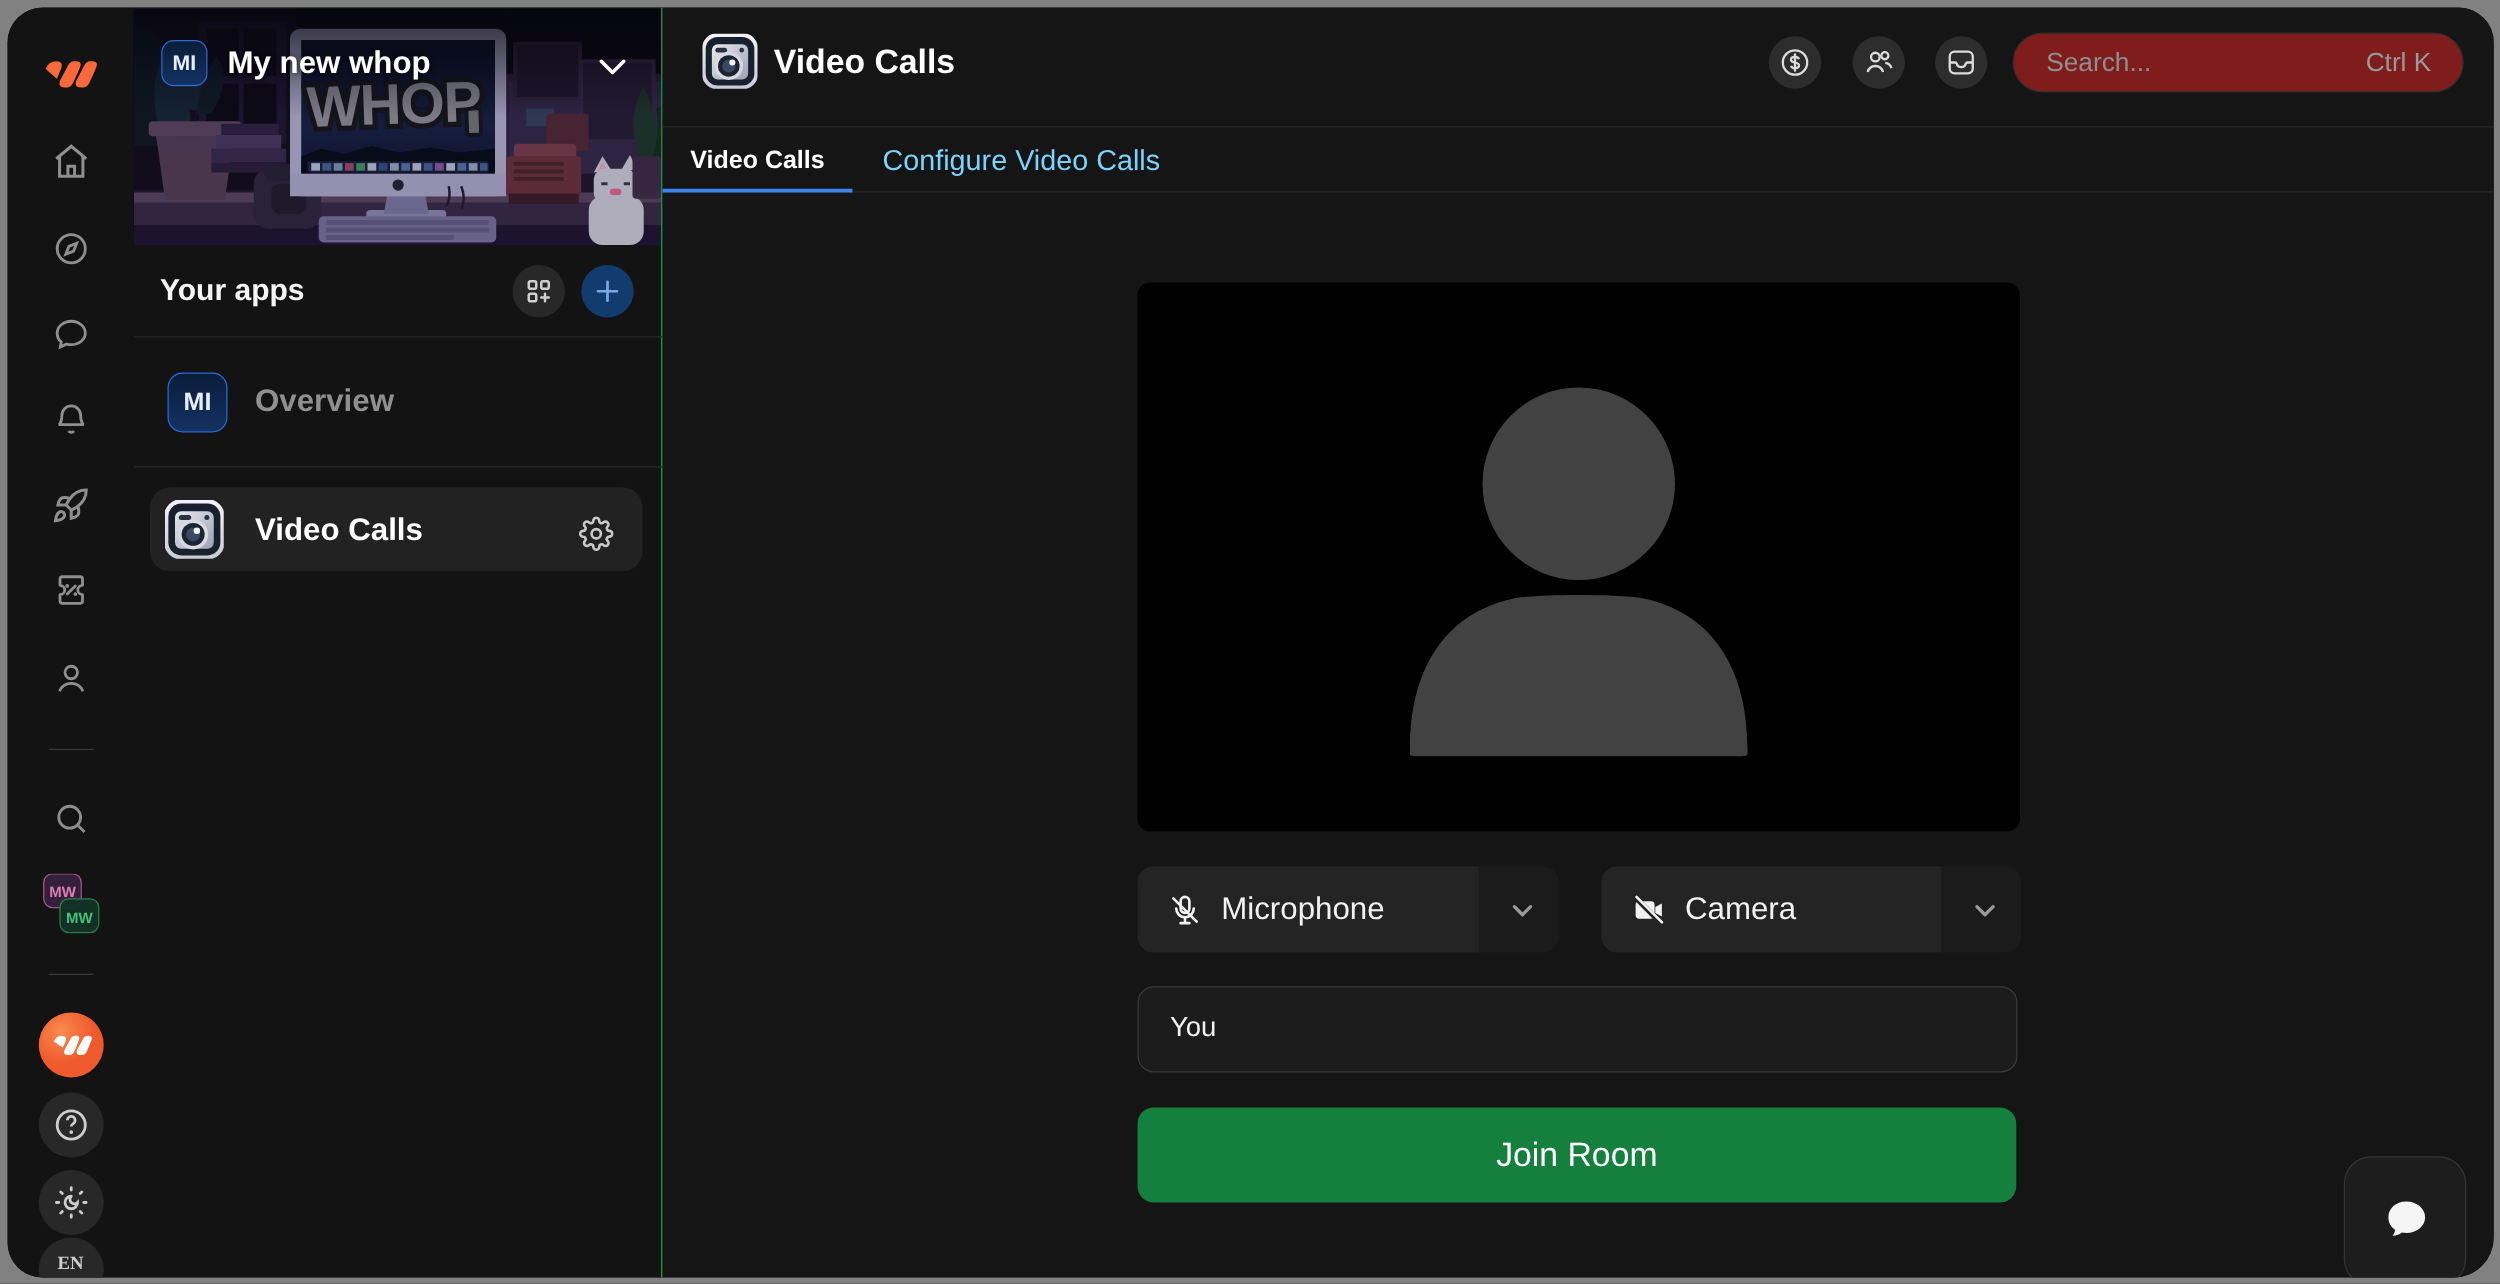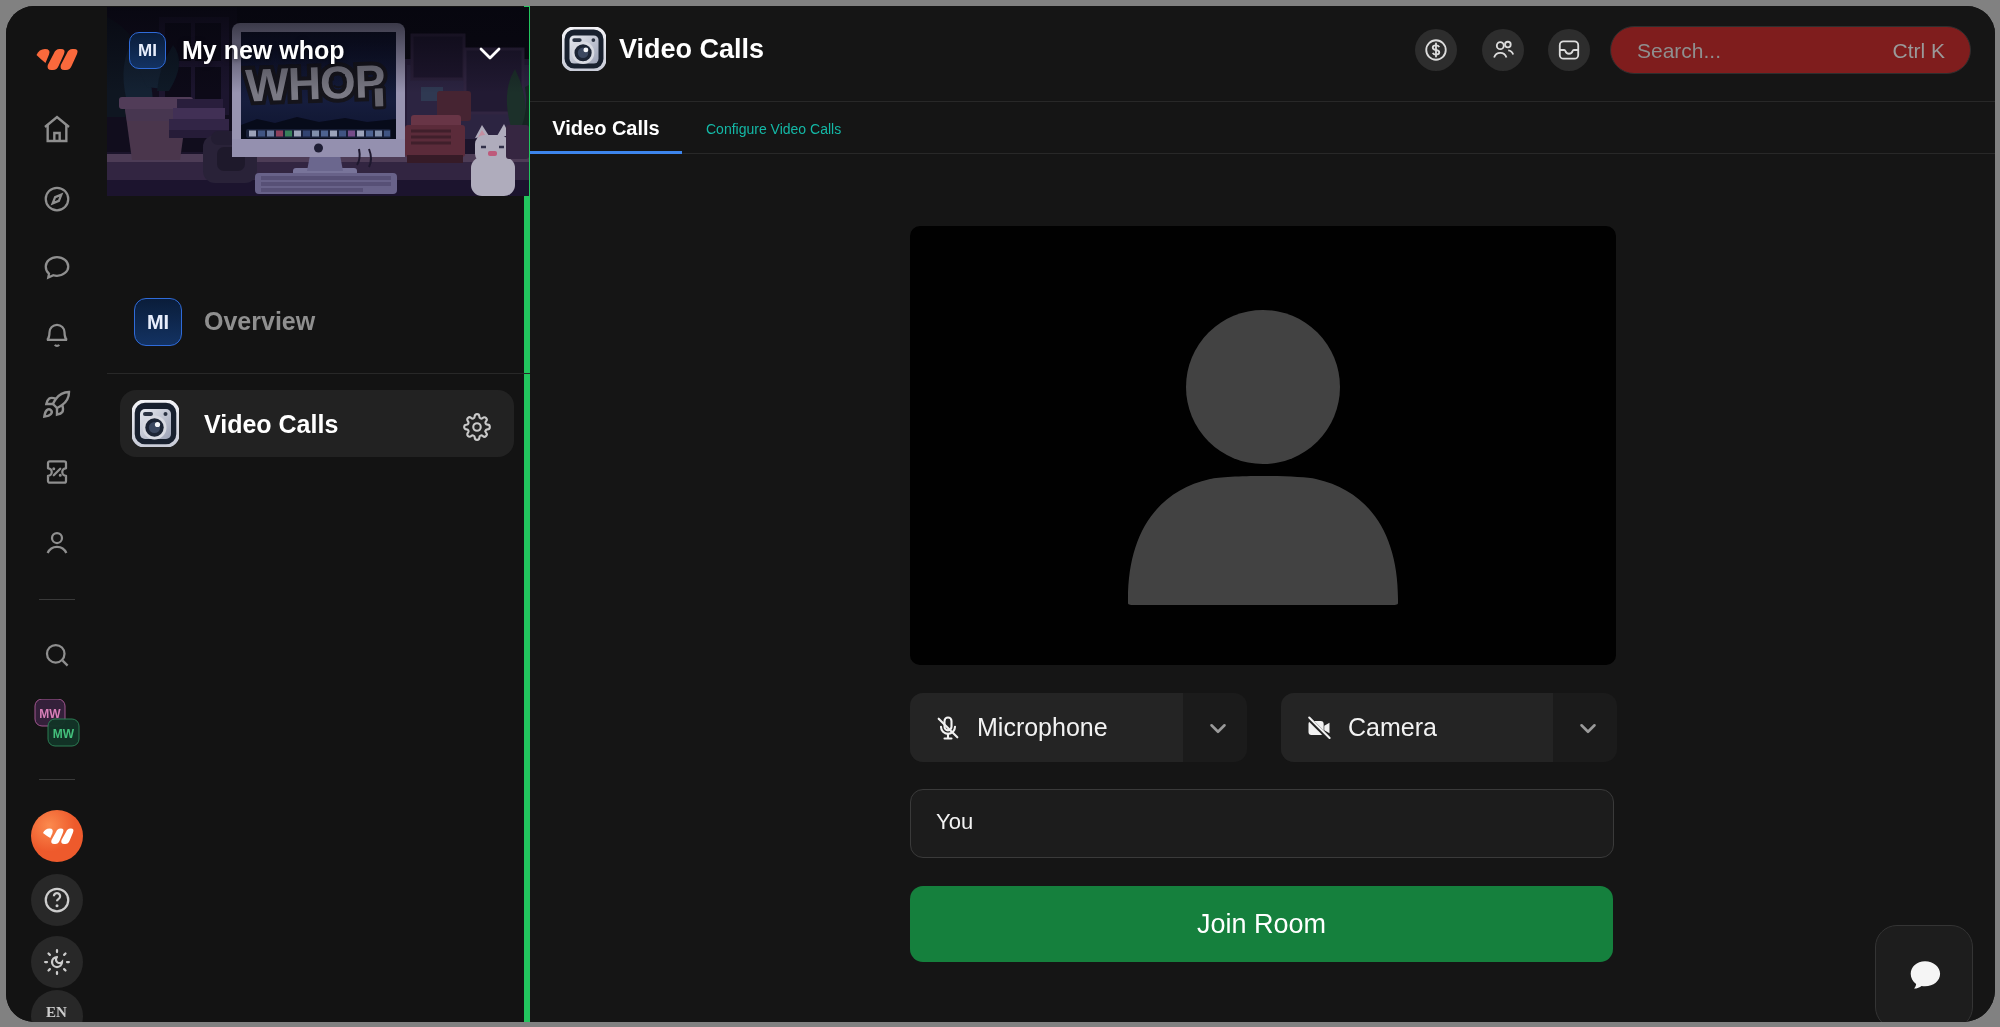--- a/index.html
+++ b/index.html
@@ -5,21 +5,21 @@
   * { margin:0; padding:0; box-sizing:border-box; }
   html,body { width:2000px; height:1027px; overflow:hidden; }
   body { background:#818181; font-family:"Liberation Sans", sans-serif; }
   .window { position:absolute; left:6px; top:6px; width:1989px; height:1016px;
     background:#151515; border-radius:28px 28px 32px 28px; overflow:hidden; }
   
   .rail { position:absolute; left:0; top:0; width:101px; height:100%; background:#131313; }
   .rail .icon { position:absolute; left:50%; transform:translate(-50%,-50%); color:#8f8f8f; }
   .rail hr { position:absolute; left:33px; width:36px; border:none; border-top:1px solid #3a3a3a; }
   
-  .sidebar { position:absolute; left:101px; top:0; width:423px; height:100%; background:#131313; border-right:6px solid #22c55e; }
+  .sidebar { position:absolute; left:101px; top:0; width:423px; height:100%; background:#131313; border-right:1px solid #22c55e; }
   .cover { position:absolute; left:0; top:1px; width:422px; height:189px; overflow:hidden; }
   .cover svg { position:absolute; left:0; top:0; }
   .cover .shade { position:absolute; left:0; top:0; width:100%; height:86px; background:linear-gradient(180deg, rgba(6,6,14,.78), rgba(6,6,14,0)); }
   .mi-badge { position:absolute; display:flex; align-items:center; justify-content:center;
      background:linear-gradient(180deg,#0a1d3a,#133262); border:1.5px solid #2f6bd9; color:#e8eefc; font-weight:700; }
   .mi-1 { left:22px; top:26px; width:37px; height:37px; border-radius:10px; font-size:17px; }
   .cover-title { position:absolute; left:75px; top:30px; color:#fff; font-size:25px; font-weight:700; text-shadow:0 1px 5px rgba(0,0,0,.65); }
   .cover-chev { position:absolute; left:371px; top:37px; }
   .apps-head { position:absolute; left:0; top:190px; width:423px; height:74px; border-bottom:1px solid #282828; }
   .apps-head .t { position:absolute; left:21px; top:23px; color:#f5f5f5; font-size:24px; font-weight:700; }
@@ -38,21 +38,21 @@
   .mhead { position:absolute; left:0; top:0; right:0; height:96px; border-bottom:1px solid #282828; }
   .mhead .appicon { position:absolute; left:32px; top:21px; }
   .mhead .title { position:absolute; left:89px; top:28px; color:#fff; font-size:27px; font-weight:700; }
   .hbtn { position:absolute; top:23px; width:42px; height:42px; border-radius:50%; background:#2d2d2d; display:flex; align-items:center; justify-content:center; }
   .search { position:absolute; left:1080px; top:20px; width:361px; height:48px; background:#7f1d1d; border:1px solid #2e2e2e; border-radius:24px; }
   .search .ph { position:absolute; left:26px; top:12px; color:#8f8f8f; font-size:21px; }
   .search .kbd { position:absolute; right:25px; top:12px; color:#9a9a9a; font-size:21px; }
   .tabs { position:absolute; left:0; top:97px; right:0; height:51px; border-bottom:1px solid #282828; }
   .tab1 { position:absolute; left:0; top:0; width:152px; height:51px; display:flex; align-items:center; justify-content:center; color:#fff; font-size:20px; font-weight:600; }
   .tabline { position:absolute; left:0; top:48px; width:152px; height:3px; background:#3d85ec; }
-  .tab2 { position:absolute; left:176px; top:0; height:51px; display:flex; align-items:center; color:#14b8a6; font-size:14px; }
+  .tab2 { position:absolute; left:176px; top:0; height:51px; display:flex; align-items:center; color:#7dd3fc; font-size:23px; }
   
   .vbox { position:absolute; left:380px; top:220px; width:706px; height:439px; background:#010101; border-radius:10px; }
   .drop { position:absolute; top:687px; height:69px; border-radius:13px; background:#1b1b1b; overflow:hidden; }
   .drop .mainpart { position:absolute; left:0; top:0; bottom:0; background:#242424; display:flex; align-items:center; gap:15px; padding-left:24px; color:#f2f2f2; font-size:25px; }
   .drop .chev { position:absolute; top:22px; }
   .d1 { left:380px; width:337px; }
   .d1 .mainpart { width:273px; }
   .d1 .chev { left:295px; }
   .d2 { left:751px; width:336px; }
   .d2 .mainpart { width:272px; }
@@ -256,20 +256,36 @@
         <rect width="422" height="189" fill="#0a0814" opacity="0.16"></rect>
       </svg>
       <div class="shade"></div>
     </div>
     <div class="mi-badge mi-1">MI</div>
     <div class="cover-title">My new whop</div>
     <svg class="cover-chev" width="24" height="22" viewBox="0 0 24 22" fill="none" stroke="#fff" stroke-width="2.8" stroke-linecap="round" stroke-linejoin="round">
         <path d="m3 6 9 9 9-9"></path>
       </svg>
 
+    <div class="apps-head">
+      <div class="t">Your apps</div>
+      <div class="cbtn grid">
+        <svg width="24" height="24" viewBox="0 0 24 24" fill="none" stroke="#d0d0d0" stroke-width="2">
+            <rect x="4" y="4" width="6" height="6" rx="1.5"></rect>
+            <rect x="14" y="4" width="6" height="6" rx="1.5"></rect>
+            <rect x="4" y="14" width="6" height="6" rx="1.5"></rect>
+            <path d="M17 14v6M14 17h6" stroke-linecap="round"></path>
+          </svg>
+      </div>
+      <div class="cbtn plus">
+        <svg width="26" height="26" viewBox="0 0 24 24" fill="none" stroke="#7aa8e8" stroke-width="2" stroke-linecap="round">
+            <path d="M12 5v14M5 12h14"></path>
+          </svg>
+      </div>
+    </div>
     <div class="ov-row">
       <div class="mi-badge mi-2">MI</div>
       <div class="t">Overview</div>
     </div>
     <div class="vc-row">
       <svg class="appicon" width="47" height="47" viewBox="0 0 47 47">
         <defs>
           <linearGradient id="ai1" x1="0" y1="0" x2="0" y2="1">
               <stop offset="0%" stop-color="#f2f2f6"></stop>
               <stop offset="100%" stop-color="#c9ccd8"></stop>

